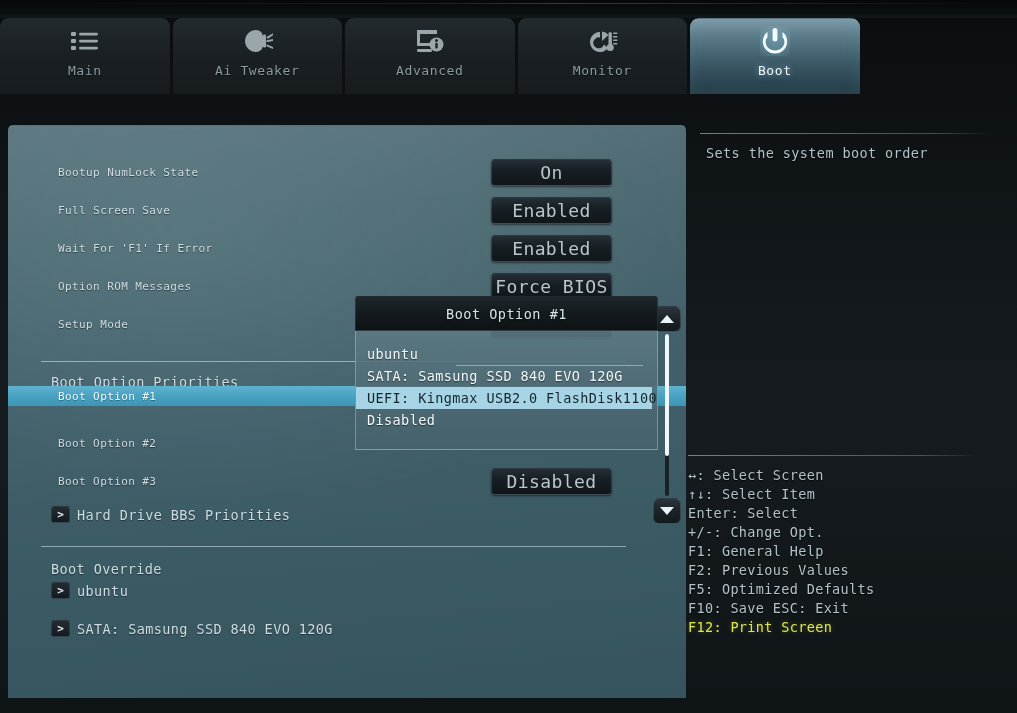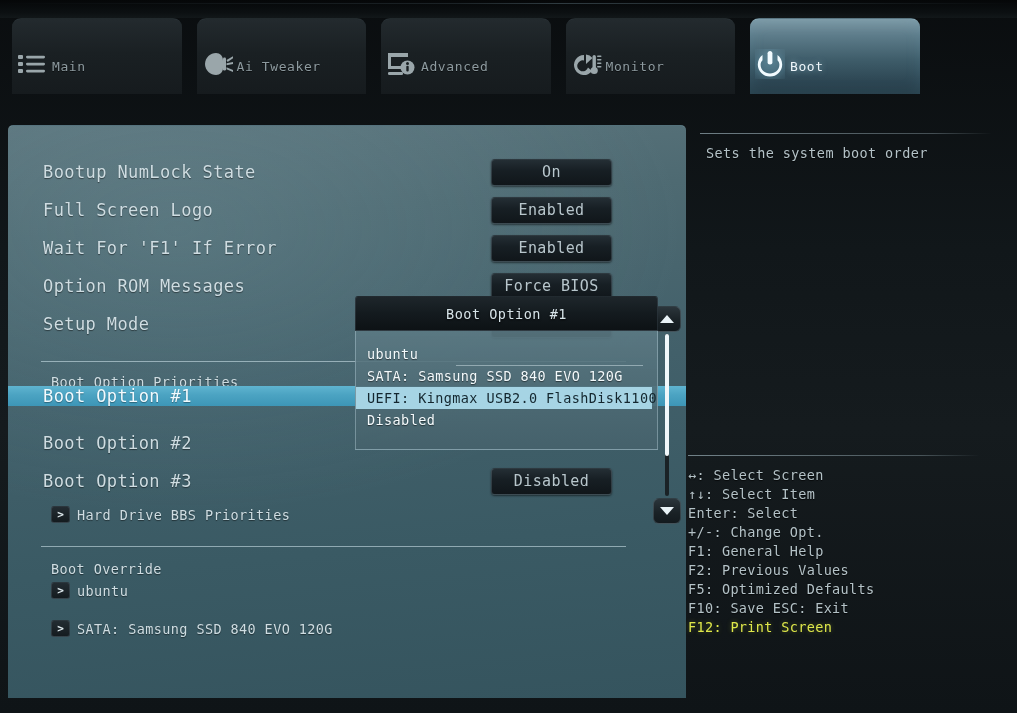--- a/index.html
+++ b/index.html
@@ -28,26 +28,25 @@
   
   .tabbar {
     position: absolute; left: 0; top: 18px; width: 1017px; height: 76px;
     display: flex;
   }
   .tab {
     position: relative;
     width: 169.5px; height: 76px;
     border-radius: 9px 9px 0 0;
     background: linear-gradient(180deg,#232a2e 0%,#1a2023 45%,#161b1e 100%);
-    display: flex; flex-direction: row; align-items: center; justify-content: flex-start;
-    padding-top: 19px;
+    display: flex; flex-direction: column; align-items: center; justify-content: flex-start;
+    padding-top: 5px;
     border-top: 1px solid rgba(150,175,190,.10);
     margin-right: 3px;
     cursor: pointer;
-    margin-left: 12px;
   }
   .tab:last-child { margin-right: 0; }
   .tab.active {
     background: linear-gradient(180deg,#7e9aa6 0%,#5d7c8a 22%,#3e5c69 55%,#2c4552 85%,#253b46 100%);
     border-top: 1px solid rgba(190,225,240,.35);
     box-shadow: 0 0 16px rgba(120,190,220,.10) inset;
   }
   .tab-icon {
     height: 34px; width: 40px;
     display: flex; align-items: center; justify-content: center;
@@ -76,35 +75,35 @@
   }
 
   
   .settings { position: absolute; left: 0; top: 0; width: 678px; }
   .srow {
     position: relative;
     height: 38px;
     display: flex; align-items: center;
   }
   .srow .label {
-    position: absolute; left: 35px;
-    font-size: 17px; letter-spacing: .4px;
+    position: absolute; left: 50px;
+    font-size: 11px; letter-spacing: .4px;
     color: #cfdde2;
     text-shadow: 0 1px 1px rgba(0,0,0,.45);
     white-space: nowrap;
   }
   .srow .value-btn {
     position: absolute; left: 483px;
     width: 121px; height: 27px;
     border-radius: 4px;
     background: linear-gradient(180deg,#242e34 0%,#171f24 42%,#10161a 100%);
     border: 1px solid rgba(150,180,195,.22);
     box-shadow: 0 1px 2px rgba(0,0,0,.5);
     display: flex; align-items: center; justify-content: center;
-    font-size: 15px; letter-spacing: .4px;
+    font-size: 18px; letter-spacing: .4px;
     color: #b8c6cc;
     cursor: pointer;
   }
   .srow.selected {
     background: linear-gradient(180deg,#5fb4d0 0%,#4ba3c2 45%,#3d96b7 100%);
   }
   .srow.selected .label { color: #f2fbff; text-shadow: 0 1px 1px rgba(0,0,0,.35); }
 
   .hr {
     position: absolute; left: 33px; width: 585px; height: 1px;
@@ -320,21 +319,21 @@
   </div>
 
   <div class="content-panel">
 
     <div class="settings" style="top:27px;">
       <div class="srow">
         <span class="label">Bootup NumLock State</span>
         <span class="value-btn">On</span>
       </div>
       <div class="srow">
-        <span class="label">Full Screen Logo</span>
+        <span class="label">Full Screen Save</span>
         <span class="value-btn">Enabled</span>
       </div>
       <div class="srow">
         <span class="label">Wait For 'F1' If Error</span>
         <span class="value-btn">Enabled</span>
       </div>
       <div class="srow">
         <span class="label">Option ROM Messages</span>
         <span class="value-btn">Force BIOS</span>
       </div>

